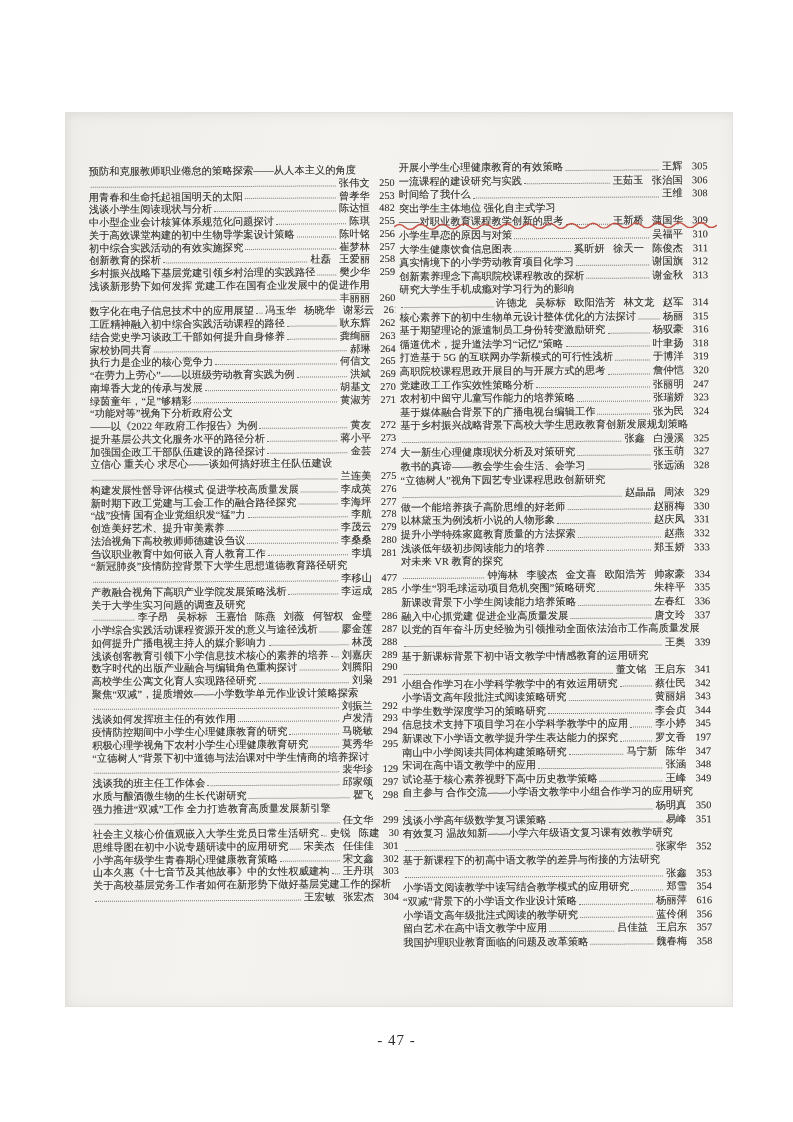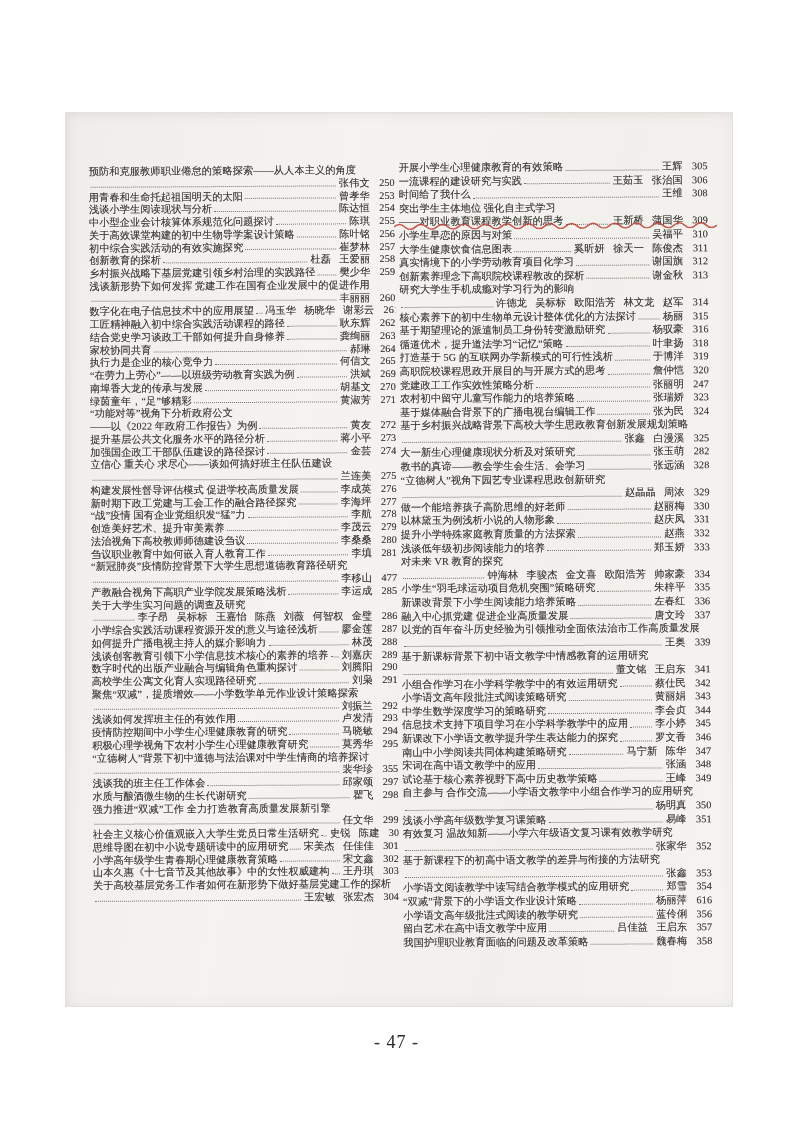--- a/index.html
+++ b/index.html
@@ -36,21 +36,21 @@
   }
   .authors{word-spacing:.55em;margin-right:5px;}
   .pagenum{min-width:20px;text-align:right;}
   .line2{position:relative;overflow:visible;}
   .wave{
     position:absolute;left:-5px;bottom:-1px;width:calc(100% + 14px);height:8px;
     pointer-events:none;
   }
   .page-footer{
     position:absolute;left:0;top:1032px;width:100%;text-align:center;
-    font-size:18px;color:#2e2c2a;letter-spacing:1px;
+    font-size:15px;color:#2e2c2a;letter-spacing:1px;
   }
 </style>
 </head>
 <body>
 
 <div class="scan">
   <div class="scan-inner">
     <div class="col col-left">
         <div>
           <div class="line">
@@ -68,21 +68,21 @@
             <span class="leader"></span>
             <span class="authors">曾孝华</span>
             <span class="pagenum">253</span>
           </div>
         </div>
         <div>
           <div class="line">
             <span class="title">浅谈小学生阅读现状与分析</span>
             <span class="leader"></span>
             <span class="authors">陈达恒</span>
-            <span class="pagenum">254</span>
+            <span class="pagenum">482</span>
           </div>
         </div>
         <div>
           <div class="line">
             <span class="title">中小型企业会计核算体系规范化问题探讨</span>
             <span class="leader"></span>
             <span class="authors">陈琪</span>
             <span class="pagenum">255</span>
           </div>
         </div>
@@ -379,21 +379,21 @@
             <span class="pagenum">295</span>
           </div>
         </div>
         <div>
           <div class="line">
             <span class="title">“立德树人”背景下初中道德与法治课对中学生情商的培养探讨</span>
           </div>
           <div class="line line2">
             <span class="leader"></span>
             <span class="authors">裴华珍</span>
-            <span class="pagenum">355</span>
+            <span class="pagenum">129</span>
           </div>
         </div>
         <div>
           <div class="line">
             <span class="title">浅谈我的班主任工作体会</span>
             <span class="leader"></span>
             <span class="authors">邱家颂</span>
             <span class="pagenum">297</span>
           </div>
         </div>
@@ -611,21 +611,21 @@
             <span class="leader"></span>
             <span class="authors">张鑫 白漫溪</span>
             <span class="pagenum">325</span>
           </div>
         </div>
         <div>
           <div class="line">
             <span class="title">大一新生心理健康现状分析及对策研究</span>
             <span class="leader"></span>
             <span class="authors">张玉萌</span>
-            <span class="pagenum">282</span>
+            <span class="pagenum">327</span>
           </div>
         </div>
         <div>
           <div class="line">
             <span class="title">教书的真谛——教会学生会生活、会学习</span>
             <span class="leader"></span>
             <span class="authors">张远涵</span>
             <span class="pagenum">328</span>
           </div>
         </div>
@@ -755,21 +755,21 @@
             <span class="leader"></span>
             <span class="authors">李小婷</span>
             <span class="pagenum">345</span>
           </div>
         </div>
         <div>
           <div class="line">
             <span class="title">新课改下小学语文教学提升学生表达能力的探究</span>
             <span class="leader"></span>
             <span class="authors">罗文香</span>
-            <span class="pagenum">346</span>
+            <span class="pagenum">197</span>
           </div>
         </div>
         <div>
           <div class="line">
             <span class="title">南山中小学阅读共同体构建策略研究</span>
             <span class="leader"></span>
             <span class="authors">马宁新 陈华</span>
             <span class="pagenum">347</span>
           </div>
         </div>

